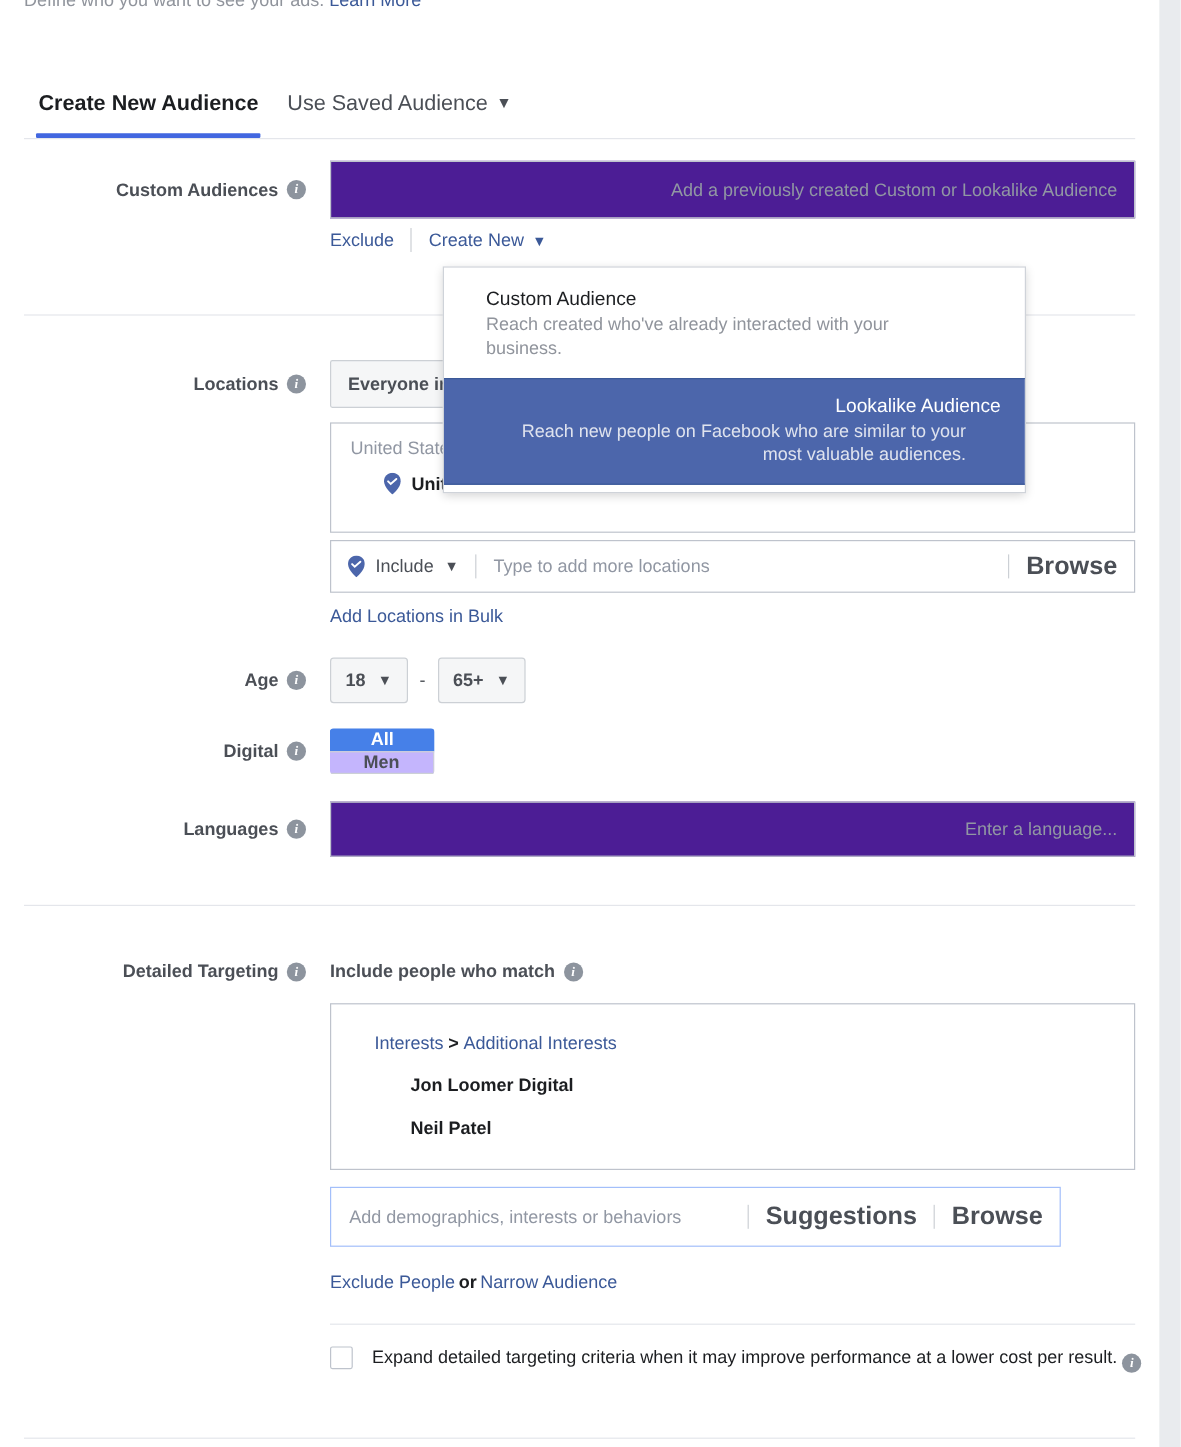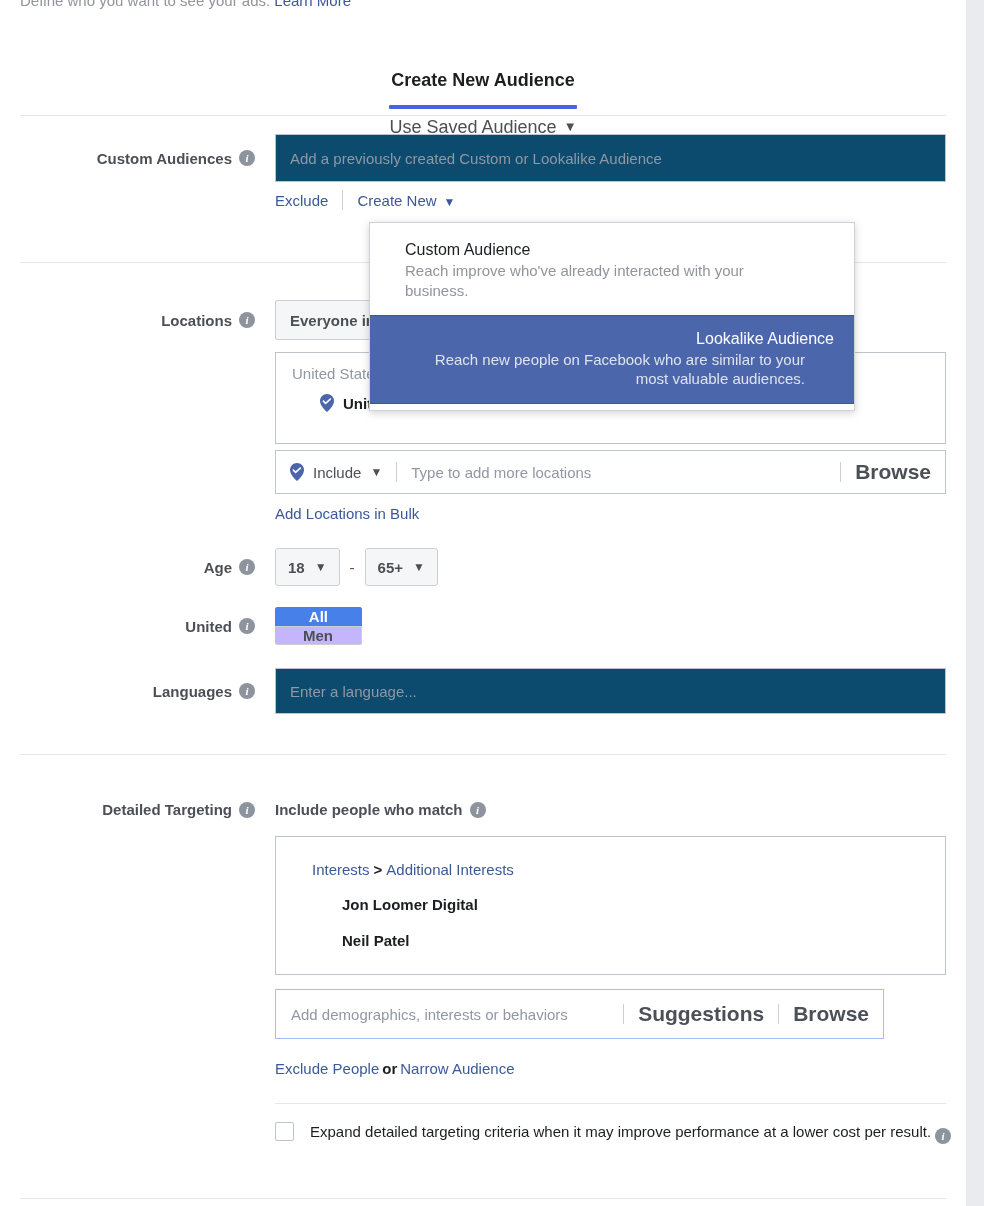--- a/index.html
+++ b/index.html
@@ -51,22 +51,21 @@
 
   
   .tabs {
     position: absolute;
     left: 20px;
     top: 62px;
     width: 926px;
     height: 54px;
     border-bottom: 1px solid #e4e6eb;
     display: flex;
-    align-items: center;
-    flex-direction: column;
+    align-items: flex-end;
   }
   .tab {
     position: relative;
     padding: 8px 12px 18px 12px;
     font-size: 18px;
     color: #4b4f56;
     cursor: pointer;
     white-space: nowrap;
   }
   .tab.active {
@@ -124,26 +123,27 @@
     font-style: italic;
     font-family: "Liberation Serif", serif;
     line-height: 16px;
     flex: none;
     cursor: pointer;
   }
 
   
   .field {
     border: 1px solid #bec3cc;
-    background: #0c4a6e;
+    background: #4c1d95;
     height: 44px;
     display: flex;
     align-items: center;
     padding: 0 14px;
     font-size: 15px;
+    justify-content: flex-end;
   }
   .ph { color: #9197a3; }
 
   
   .lnk {
     color: #3b5998;
     text-decoration: none;
     cursor: pointer;
     font-size: 15px;
   }
@@ -551,21 +551,21 @@
       <span class="dash">-</span>
       <div class="pill">
         <span>65+</span>
         <span style="font-size:12px;">▼</span>
       </div>
     </div>
   </div>
 
   <div class="row" id="gender-row">
     <div class="lbl">
-      <span>United</span>
+      <span>Digital</span>
       <span class="info">i</span>
     </div>
     <div id="gender-controls">
       <div class="seg on">
         <span>All</span>
       </div>
       <div class="seg">
         <span>Men</span>
       </div>
       <div class="seg">
@@ -622,21 +622,21 @@
     <div id="expand-text">
       <span>Expand detailed targeting criteria when it may improve performance at a lower cost per result.</span><span class="info">i</span>
     </div>
   </div>
 
   <div class="divider" style="top:1198px;"></div>
 
   <div class="dropdown">
     <div class="dd-item">
       <div class="dd-title">Custom Audience</div>
-      <div class="dd-desc">Reach improve who've already interacted with your business.</div>
+      <div class="dd-desc">Reach created who've already interacted with your business.</div>
     </div>
     <div class="dd-item sel">
       <div class="dd-title">Lookalike Audience</div>
       <div class="dd-desc">Reach new people on Facebook who are similar to your most valuable audiences.</div>
     </div>
   </div>
 
 </div>
 
 </body></html>

